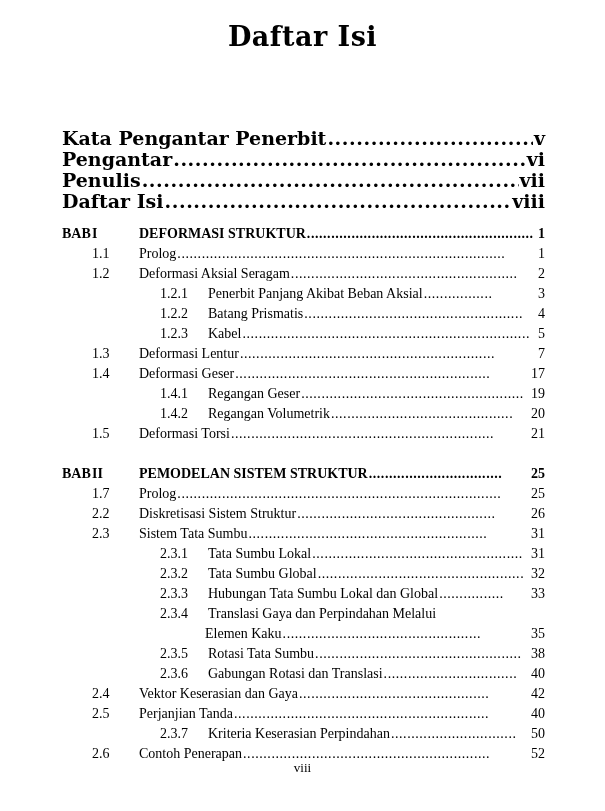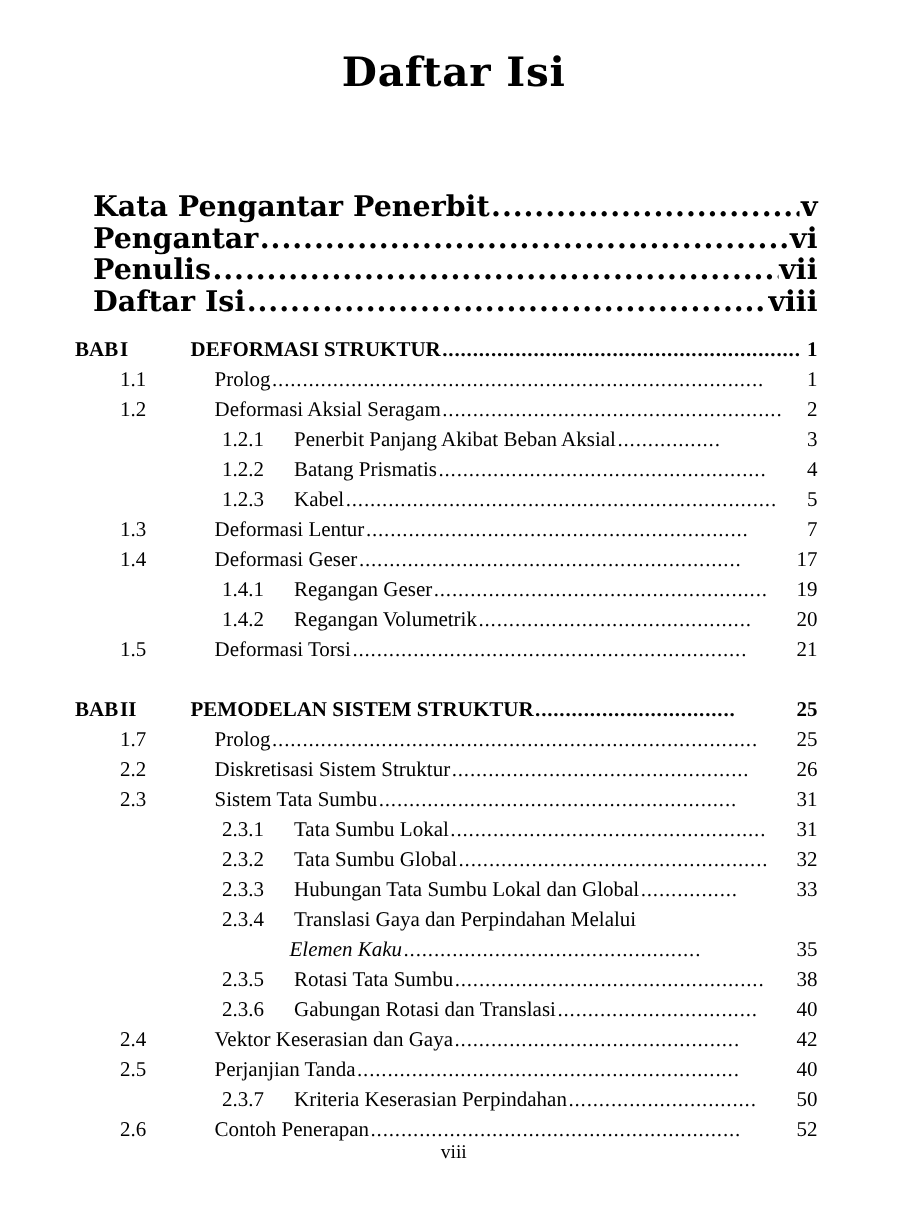--- a/index.html
+++ b/index.html
@@ -12,21 +12,21 @@
     height: 811px;
     position: relative;
     font-family: "Liberation Serif", "DejaVu Serif", serif;
     color: #000000;
     overflow: hidden;
   }
 
   .page {
     position: absolute;
     inset: 0;
-    padding: 16px;
+    padding: 4px;
   }
 
   
   .doc-title {
     text-align: center;
     font-family: "DejaVu Serif", "Liberation Serif", serif;
     font-weight: bold;
     font-size: 27px;
     letter-spacing: 0.5px;
     margin: 0;
@@ -60,21 +60,21 @@
     margin: 0 1px;
   }
   .fm-page {
     flex: 0 0 auto;
     text-align: right;
   }
 
   
   .contents {
     position: absolute;
-    left: 50px;
+    left: 62px;
     right: 60px;
     top: 224px;
   }
 
   .row {
     display: flex;
     align-items: baseline;
     font-size: 14px;
     line-height: 20px;
     white-space: nowrap;
@@ -98,37 +98,37 @@
 
   
   .row.lvl2 .num {
     flex: 0 0 auto;
     width: 47px;
     margin-left: 30px;
     text-align: left;
     padding-right: 18px;
     box-sizing: border-box;
   }
-  .row.lvl2 .title { flex: 0 0 auto; margin-left: 16px; }
+  .row.lvl2 .title { flex: 0 0 auto; }
 
   
   .row.lvl3 .num {
     flex: 0 0 auto;
     width: 48px;
     margin-left: 98px;
     text-align: left;
     box-sizing: border-box;
   }
   .row.lvl3 .title { flex: 0 0 auto; }
 
   
   .row.cont .spacer {
     flex: 0 0 143px;
   }
-  .row.cont .title { flex: 0 0 auto; font-style: italic; }
+  .row.cont .title { flex: 0 0 auto; }
 
   .leader {
     flex: 1 1 auto;
     overflow: hidden;
     white-space: nowrap;
     letter-spacing: 0.55px;
     margin: 0 1px;
   }
   .leader.none { letter-spacing: 0; }
 

